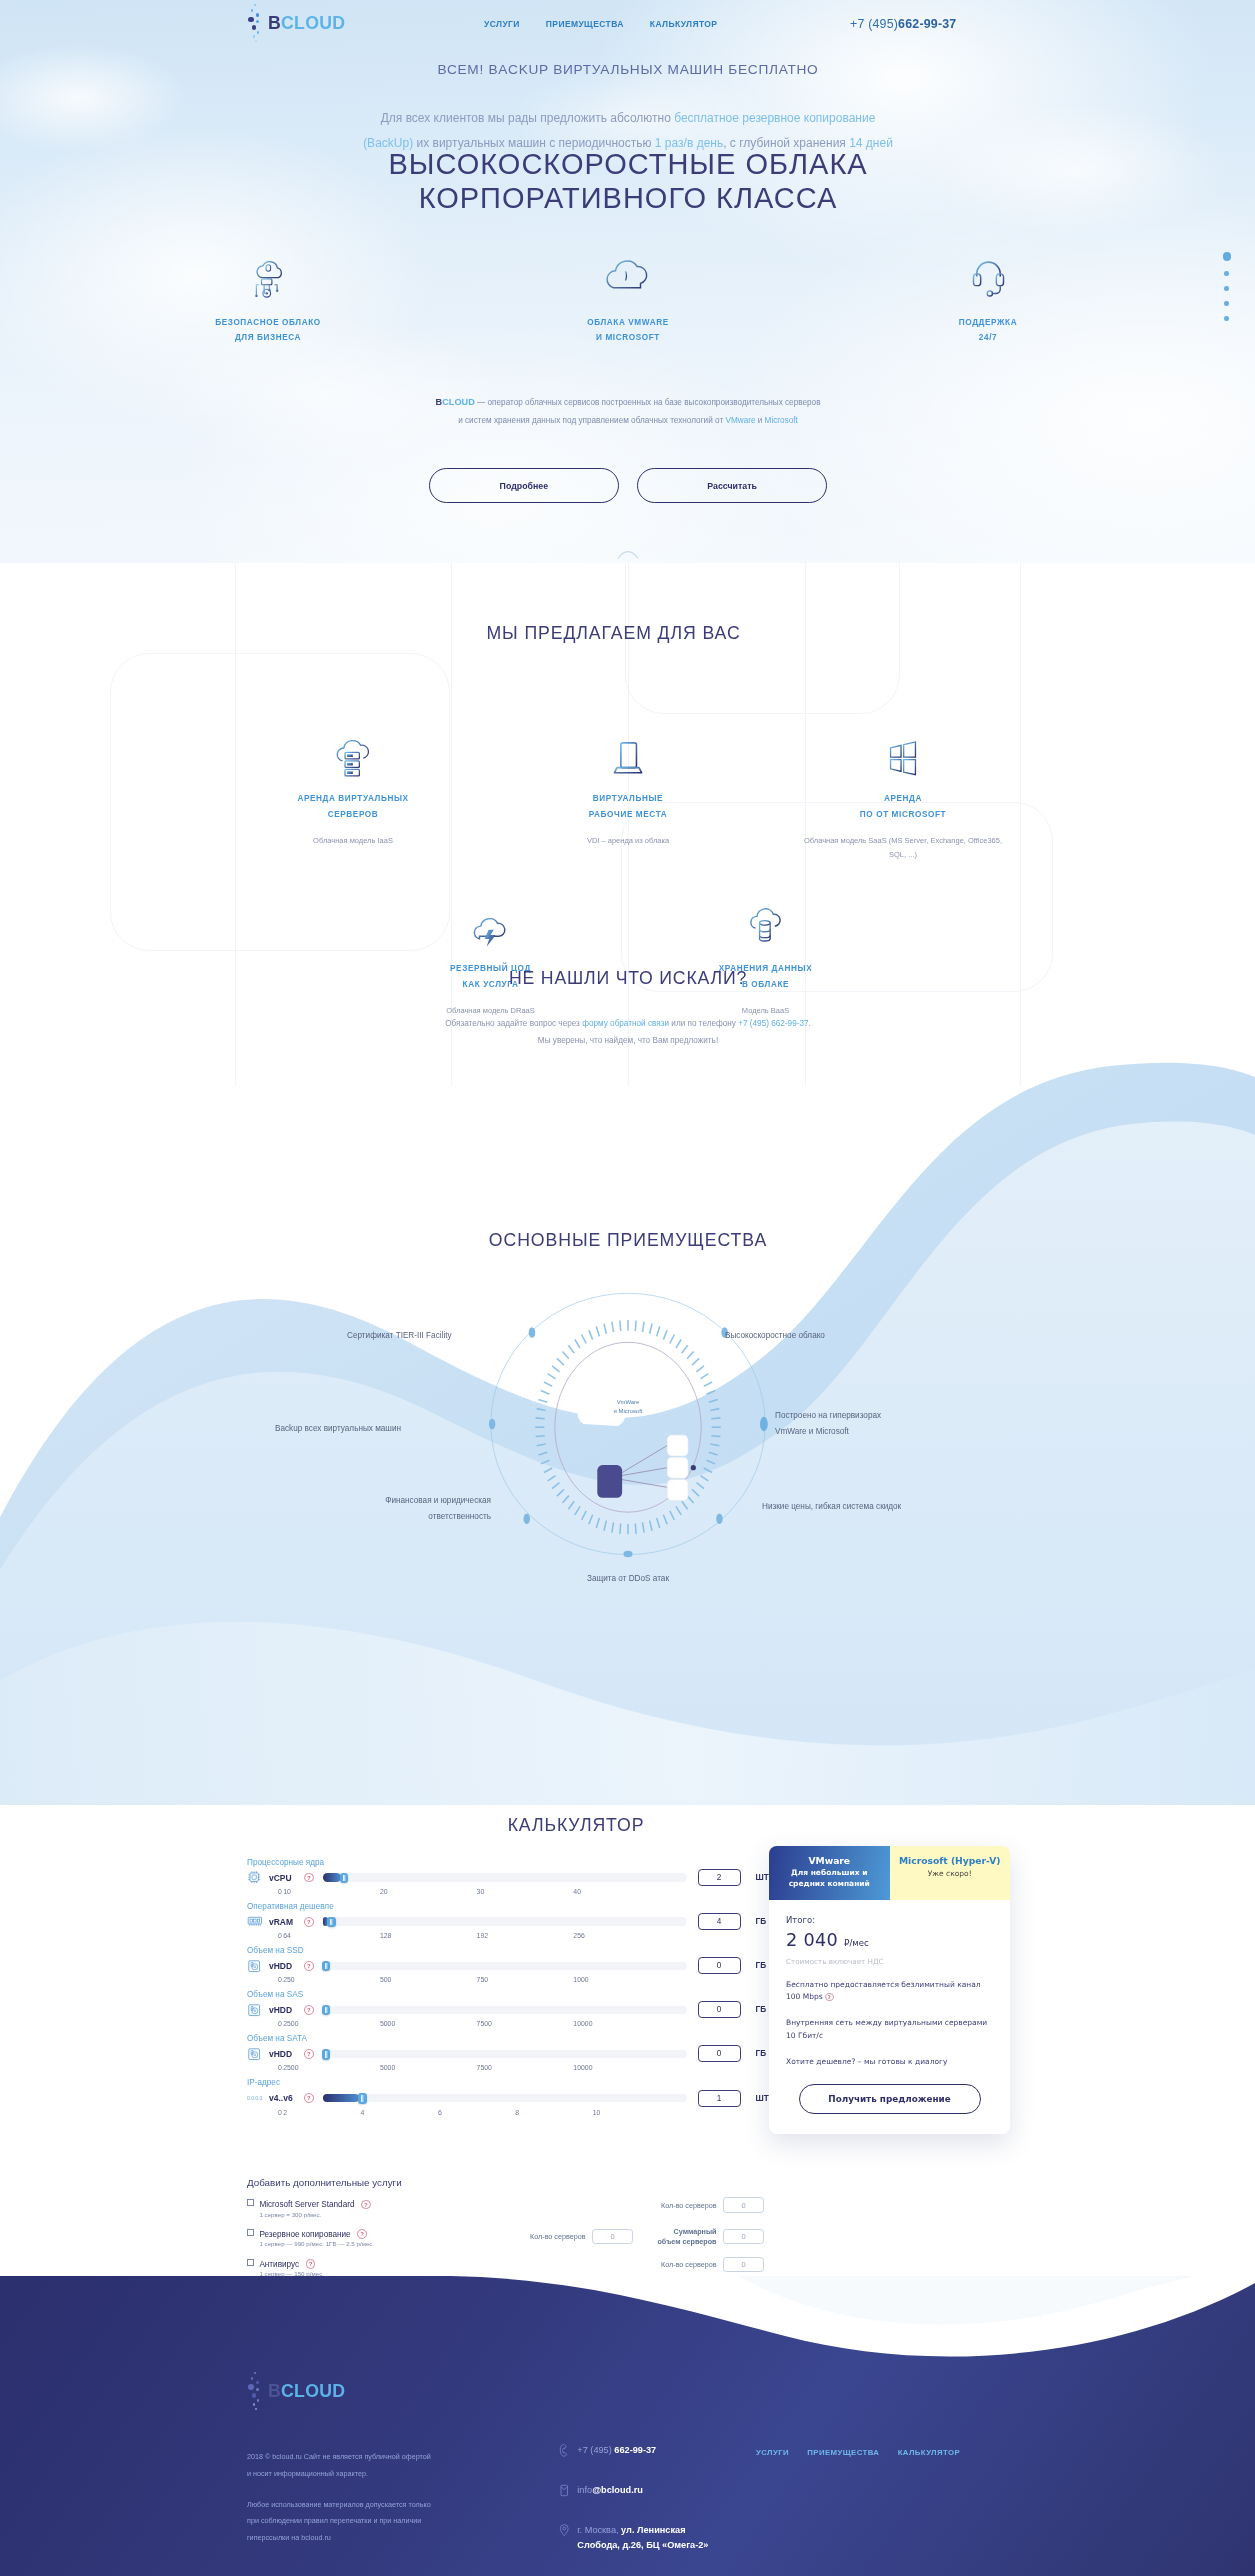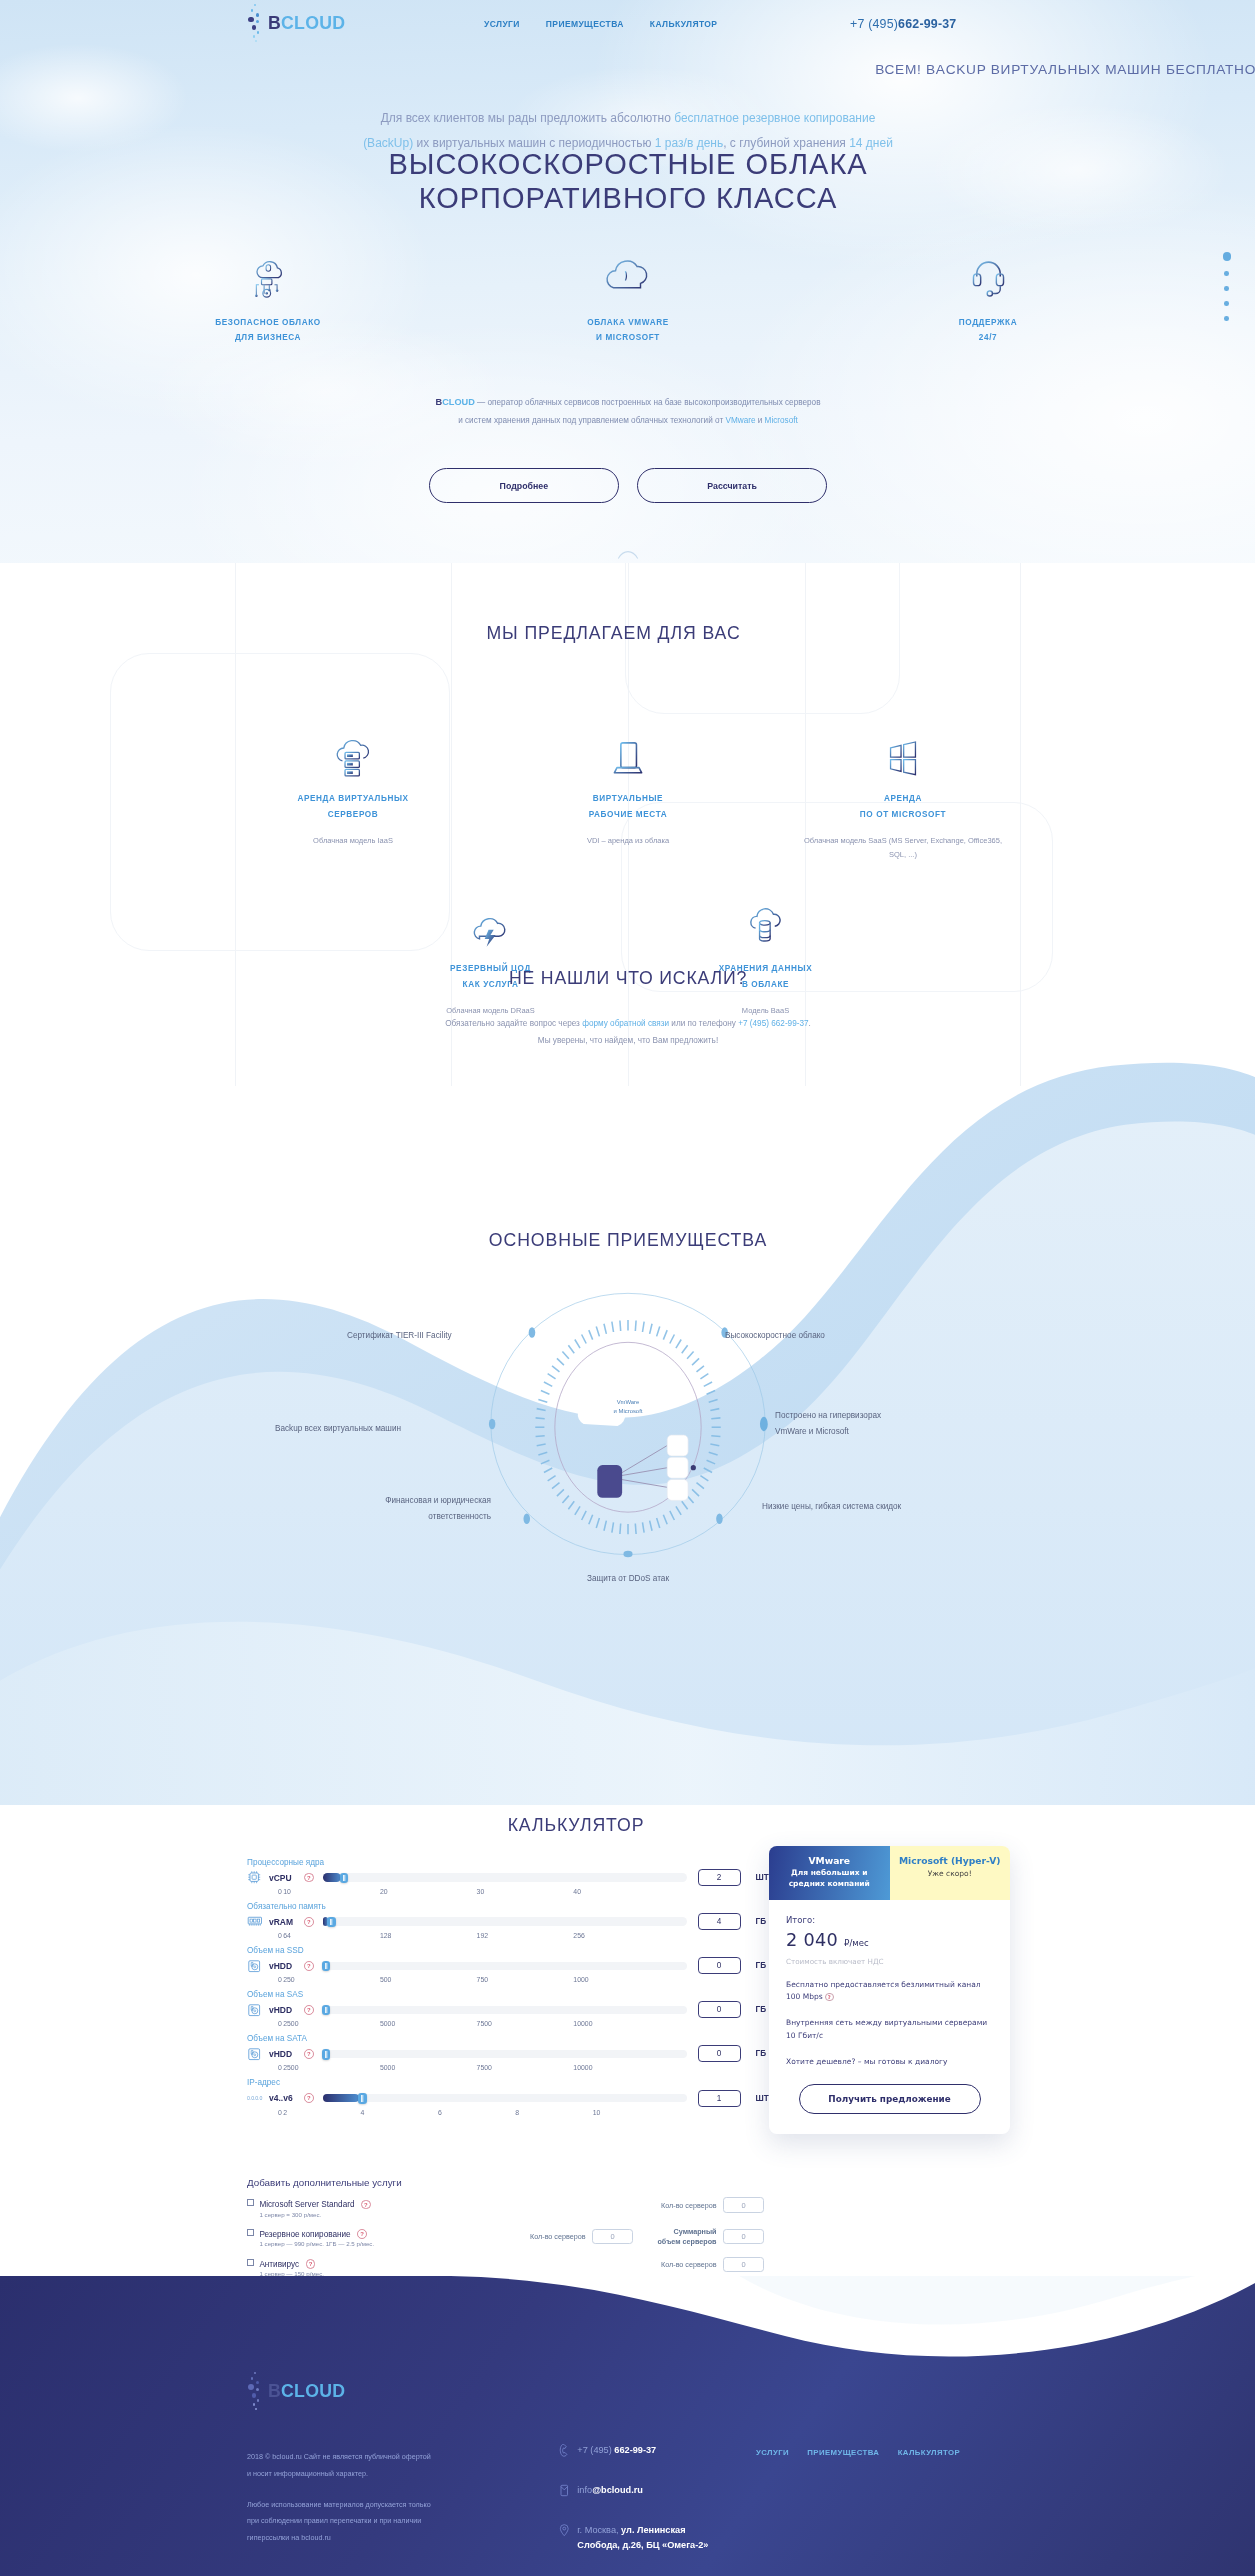--- a/index.html
+++ b/index.html
@@ -39,21 +39,21 @@
   .logo-text .b{color:#3a3a78;}
   .logo-text .rest{color:#5cb3e8;}
   .nav-links{position:absolute;left:484px;top:0;height:47px;display:flex;align-items:center;gap:26px;}
   .nav-links a{color:#2c7fc4;font-size:8.5px;font-weight:700;letter-spacing:0.4px;text-decoration:none;text-transform:uppercase;}
   .nav-phone{position:absolute;left:850px;top:0;height:47px;display:flex;align-items:center;
     color:#2f6fae;font-size:12.4px;letter-spacing:0.2px;}
   .nav-phone b{font-weight:700;color:#2b62a0;}
 
   
   .hero-banner{position:absolute;left:0;top:62px;width:1256px;text-align:center;}
-  .hero-banner h4{font-size:13.7px;font-weight:400;letter-spacing:0.7px;color:#5c6ba5;text-align:right;}
+  .hero-banner h4{font-size:13.7px;font-weight:400;letter-spacing:0.7px;color:#5c6ba5;}
   .hero-banner p{margin-top:29px;font-size:12px;line-height:2.05;color:#8d9bc0;}
   .hero-banner p .hl{color:#7fc0ea;}
   .hero-title{position:absolute;left:0;top:147px;width:1256px;text-align:center;
     font-size:29px;line-height:1.18;font-weight:300;letter-spacing:1px;color:#3b3c78;}
 
   .hero-feats{position:absolute;left:0;top:249px;width:1256px;display:flex;justify-content:center;gap:196px;}
   .feat{width:164px;text-align:center;}
   .feat .ic{height:55px;display:flex;align-items:center;justify-content:center;}
   .feat .lbl{margin-top:10.5px;font-size:8.2px;font-weight:700;letter-spacing:0.6px;color:#3e93d8;line-height:1.85;}
 
@@ -640,21 +640,21 @@
           </div>
           <div class="ticks" style="width: 392px;">
             <span>0</span>
             <span>10</span>
             <span>20</span>
             <span>30</span>
             <span>40</span>
           </div>
         </div>
         <div>
-          <div class="grp-label">Обязательно память</div>
+          <div class="grp-label">Оперативная дешевле</div>
           <div class="row">
             <span class="ico">
               <svg width="15.7" height="13" viewBox="0 0 26 20" fill="none">
                 <rect x="2" y="3" width="22" height="11" rx="1" stroke="#4e94d4" stroke-width="1.3"></rect>
                 <rect x="5" y="6" width="4" height="5" stroke="#4e94d4" stroke-width="1.1"></rect>
                 <rect x="11" y="6" width="4" height="5" stroke="#4e94d4" stroke-width="1.1"></rect>
                 <rect x="17" y="6" width="4" height="5" stroke="#4e94d4" stroke-width="1.1"></rect>
                 <g stroke="#4e94d4" stroke-width="1">
                   <path d="M4 14v3M7 14v3M10 14v3M13 14v3M16 14v3M19 14v3M22 14v3"></path>
                 </g>

